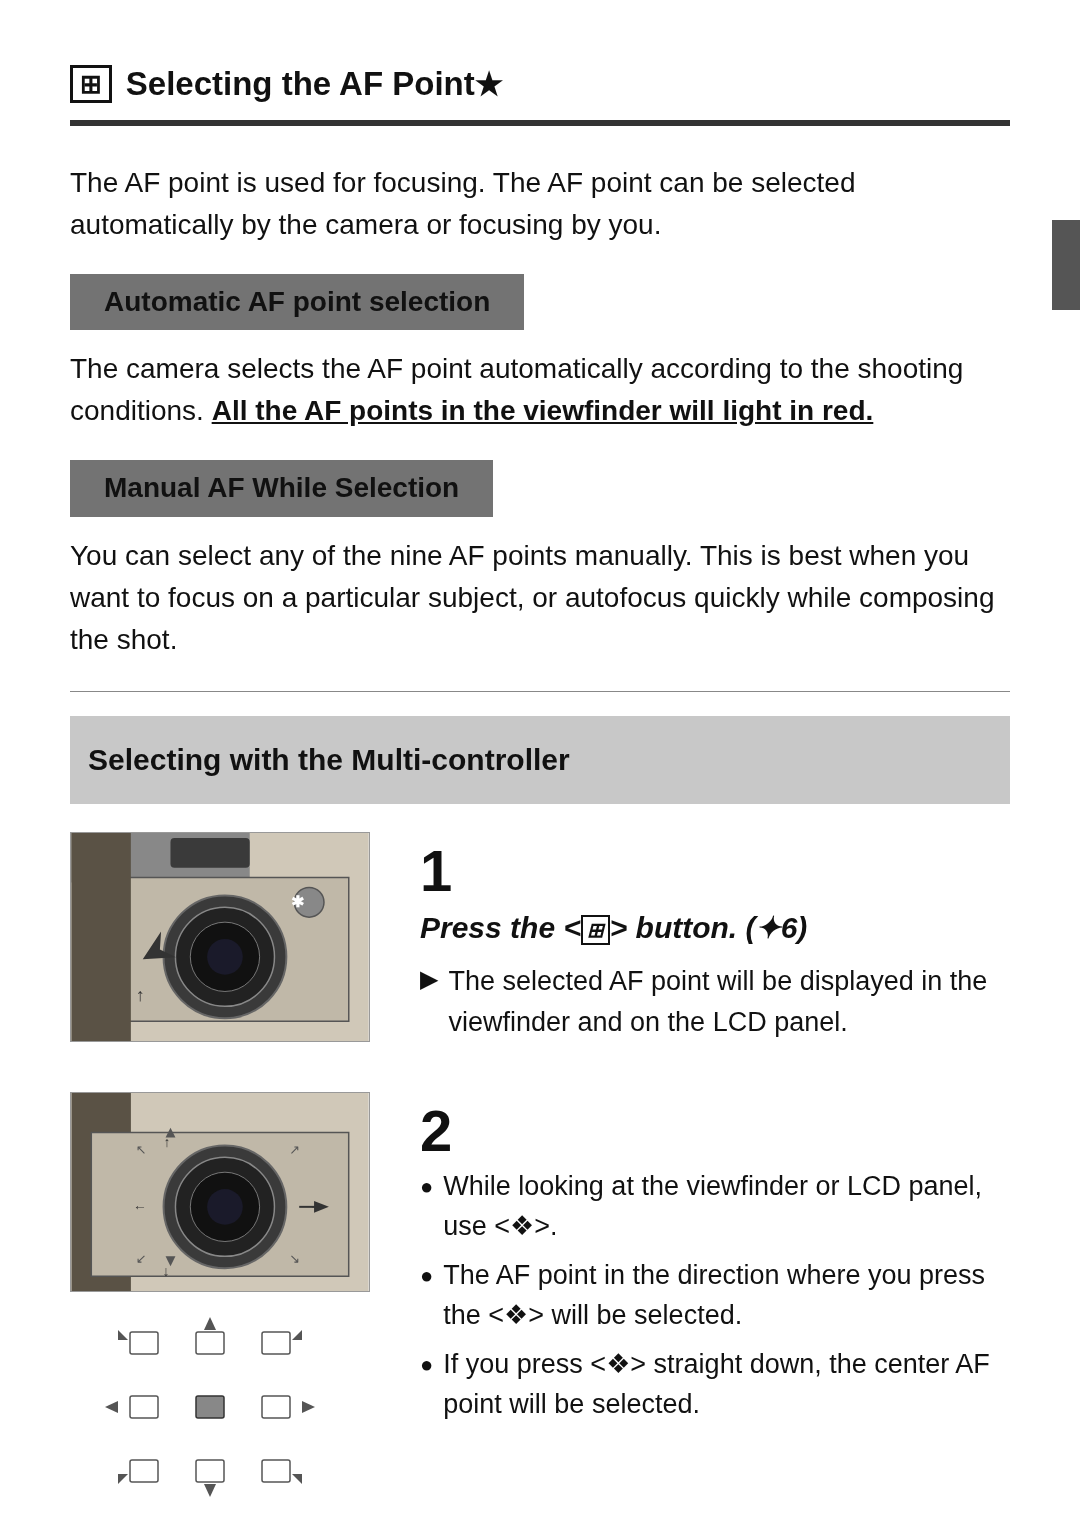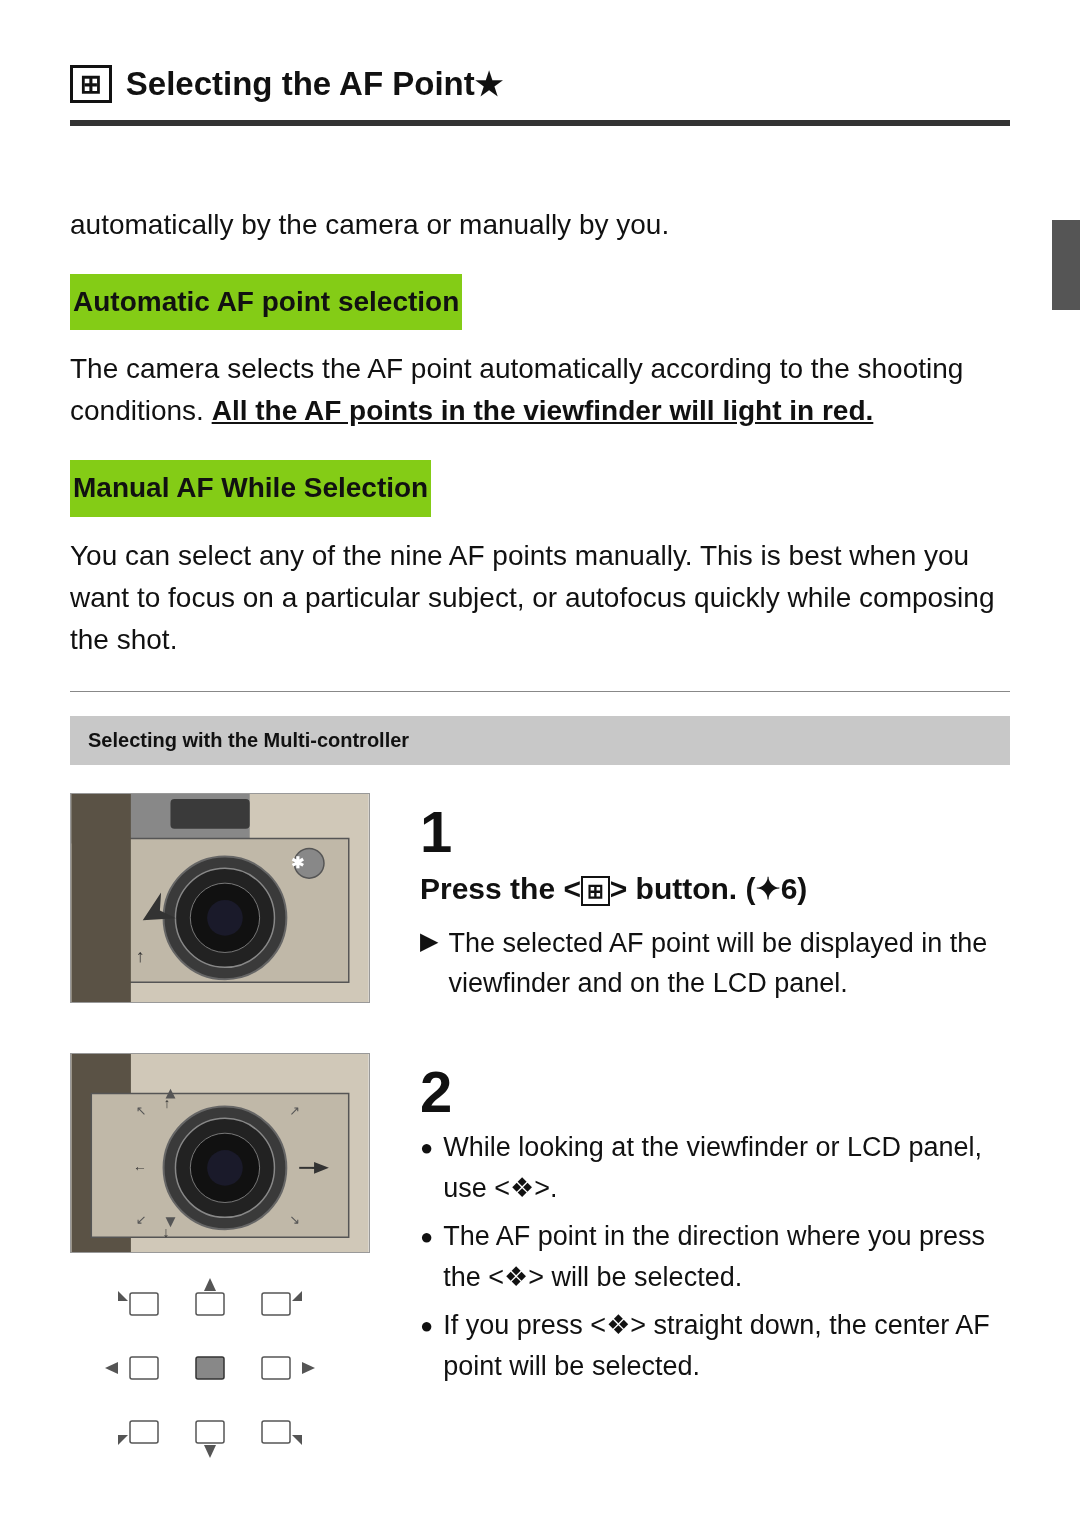--- a/index.html
+++ b/index.html
@@ -49,22 +49,22 @@
       vertical-align: super;
     }
 
     .intro-text {
       font-size: 28px;
       line-height: 1.5;
       margin-bottom: 28px;
     }
 
     .section-header {
-      background-color: #84cc16;
-      padding: 8px 3px;
+      background-color: #737373;
+      padding: 8px 34px;
       font-size: 28px;
       font-weight: bold;
       margin-bottom: 18px;
       display: inline-block;
     }
 
     .section-content {
       font-size: 28px;
       line-height: 1.5;
       margin-bottom: 28px;
@@ -76,22 +76,22 @@
     }
 
     .section-divider {
       border: none;
       border-top: 1.5px solid #888;
       margin: 30px 0 24px 0;
     }
 
     .sub-section-header {
       background-color: #c8c8c8;
-      padding: 10px 18px;
-      font-size: 20px;
+      padding: 22px 18px;
+      font-size: 30px;
       font-weight: bold;
       margin-bottom: 28px;
     }
 
     .step-row {
       display: flex;
       align-items: flex-start;
       margin-bottom: 32px;
       gap: 30px;
     }
@@ -109,20 +109,21 @@
       font-size: 58px;
       font-weight: bold;
       line-height: 1;
       margin-bottom: 6px;
     }
 
     .step-title {
       font-size: 30px;
       font-weight: bold;
       margin-bottom: 12px;
+      font-style: italic;
     }
 
     .step-bullet {
       display: flex;
       align-items: flex-start;
       font-size: 27px;
       line-height: 1.5;
       margin-bottom: 8px;
     }
 
@@ -204,22 +205,22 @@
 
 <div class="side-tab"></div>
 
 <div class="page-title">
   <span class="title-icon">⊞</span>
   <span class="title-text">Selecting the AF Point</span>
     <span class="title-star">★</span>
 </div>
 
 <div class="intro-text">
-  <br>
-  <span>automatically by the camera or manually by you.</span><br>
+  <span>The AF point is used for focusing. The AF point can be selected</span><br>
+  <span>automatically by the camera or focusing by you.</span><br>
 </div>
 
 <div>
   <div class="section-header">Automatic AF point selection</div>
   <div class="section-content">
     <span>The camera selects the AF point automatically according to the shooting conditions.</span>
     <span class="bold-text">All the AF points in the viewfinder will light in red.</span>
   </div>
 </div>
 

